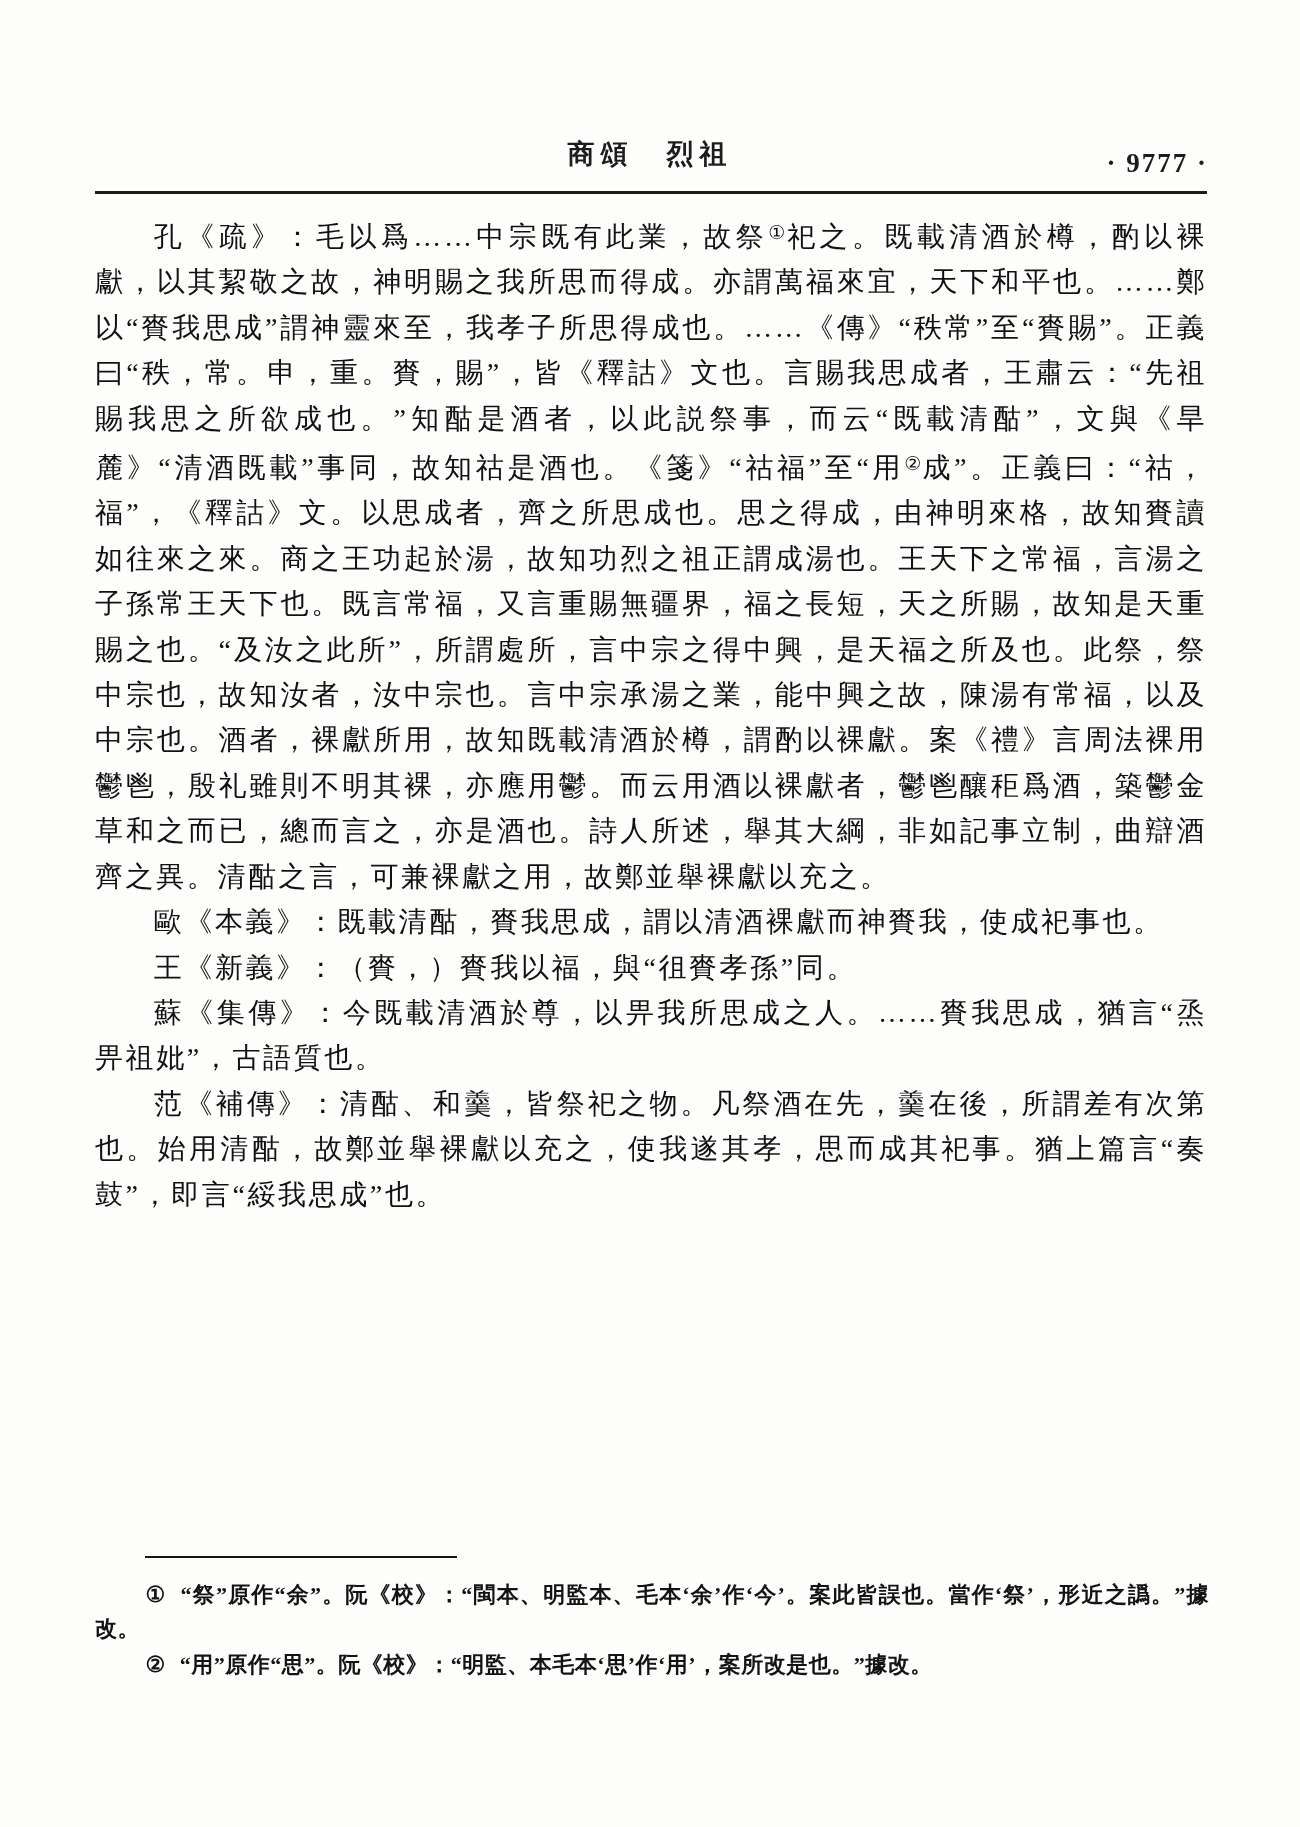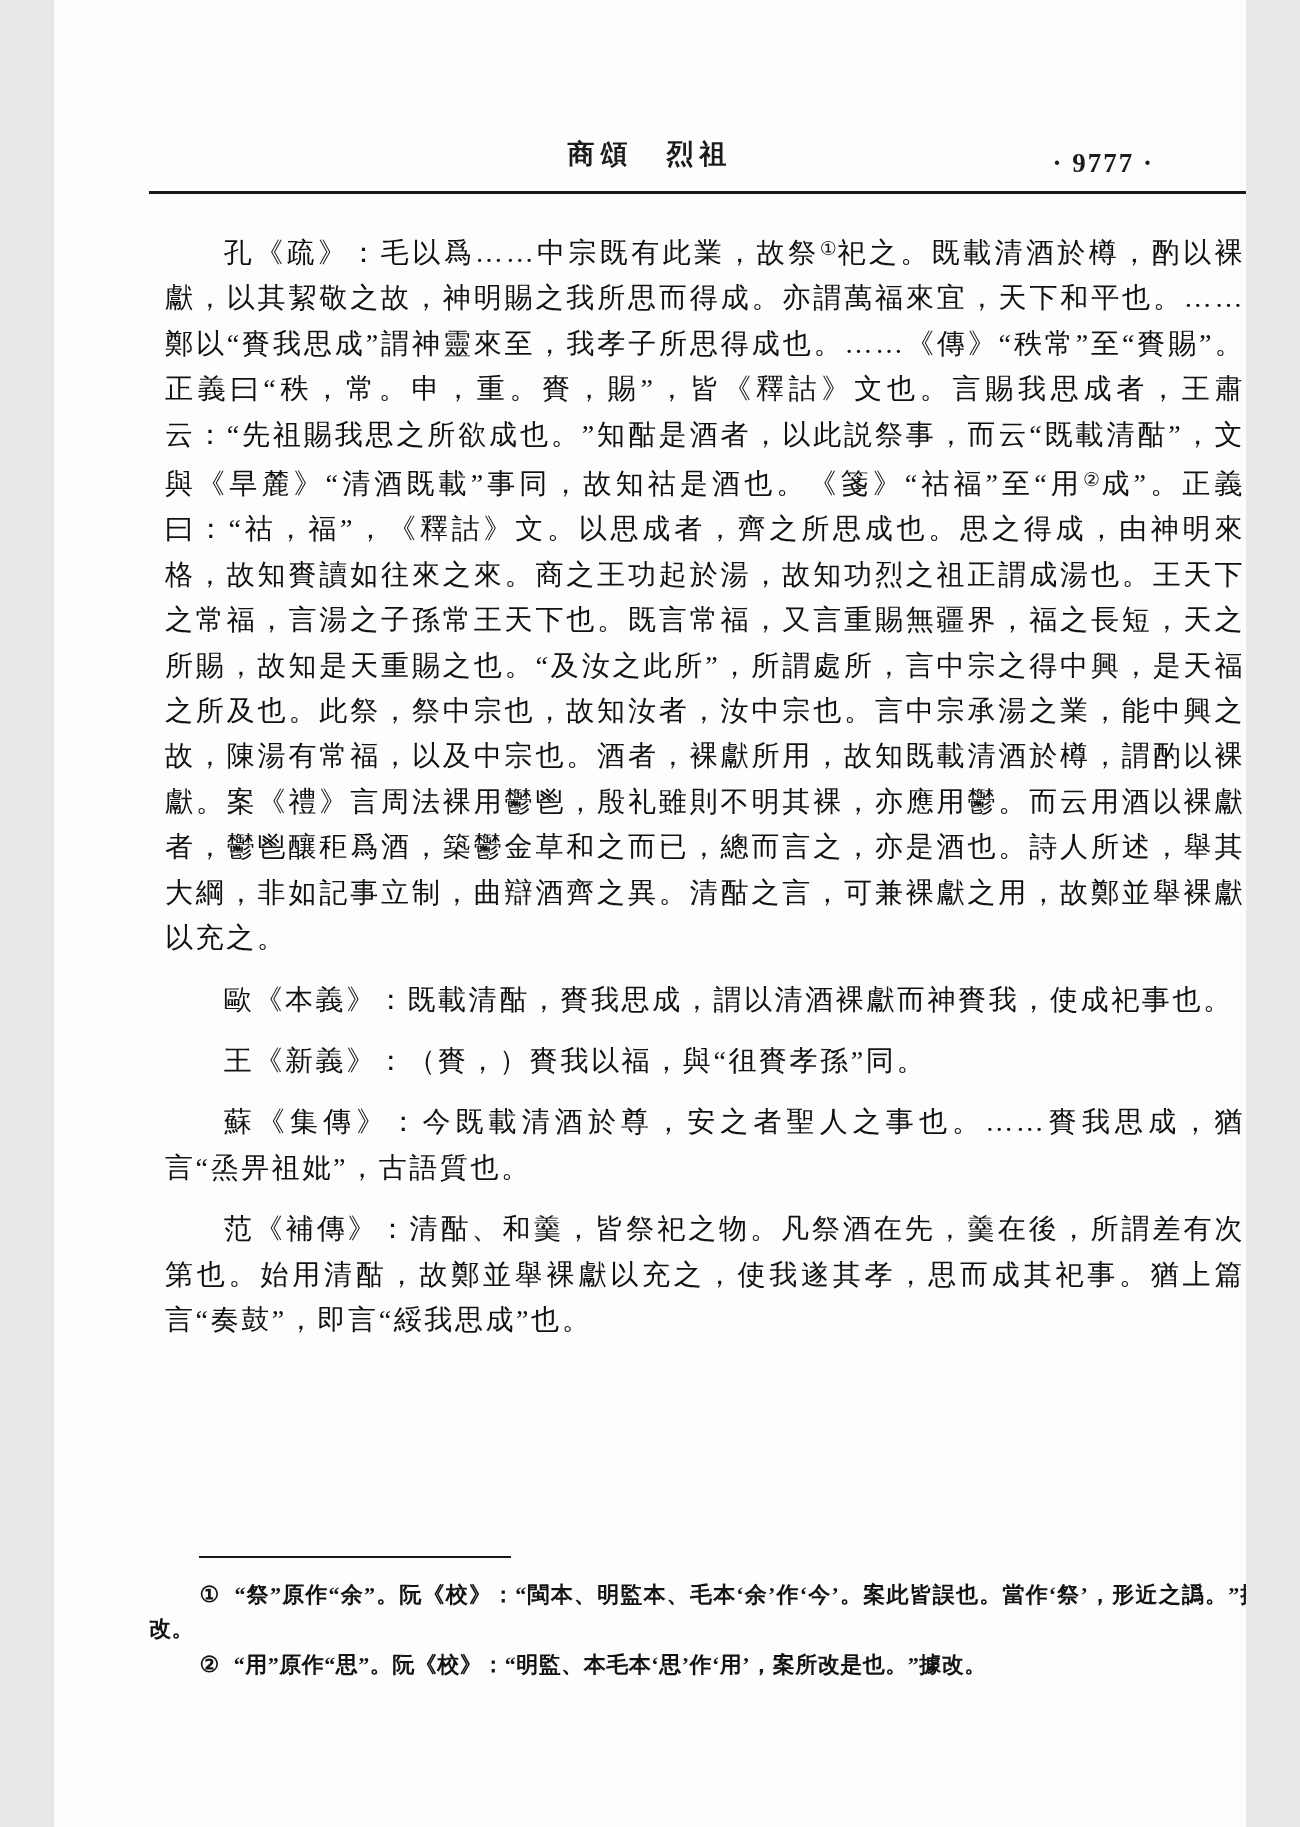--- a/index.html
+++ b/index.html
@@ -1,18 +1,18 @@
 <!DOCTYPE html>
 <html><head>
 <meta charset="utf-8">
 <style>
   html,body{margin:0;padding:0;background:#e8e8e8;}
   .page{
     position:relative;
-    width:1192px;height:1827px;
+    width:1300px;height:1827px;
     margin:0 auto;
     background:#fdfdfc;
     color:#141414;
     font-family:"Liberation Serif","DejaVu Serif",serif;
     overflow:hidden;
   }
   .header-title{
     position:absolute;top:136px;left:0;width:100%;
     text-align:center;
     font-size:27px;
@@ -36,21 +36,21 @@
     position:absolute;top:210px;left:95px;
     width:1112px;
     font-size:28px;
     line-height:45.4px;
     letter-spacing:2.6px;
     text-align:justify;
     text-justify:inter-ideograph;
     word-break:break-all;
     color:#111;
   }
-  .body-text p{margin:16px;text-indent:2.1em;}
+  .body-text p{margin:0;text-indent:2.1em;}
   .supnote{
     font-size:19px;
     vertical-align:7px;
     letter-spacing:0;
   }
   .footnote-rule{
     position:absolute;top:1556px;left:145px;
     width:312px;height:2px;
     background:#161616;
   }
@@ -81,21 +81,21 @@
   <div class="header-rule"></div>
 
   <div class="body-text">
 
     <p><span>孔《疏》：毛以爲……中宗既有此業，故祭</span><span class="supnote">①</span><span>祀之。既載清酒於樽，酌以裸獻，以其絜敬之故，神明賜之我所思而得成。亦謂萬福來宜，天下和平也。……鄭以“賚我思成”謂神靈來至，我孝子所思得成也。……《傳》“秩常”至“賚賜”。正義曰“秩，常。申，重。賚，賜”，皆《釋詁》文也。言賜我思成者，王肅云：“先祖賜我思之所欲成也。”知酤是酒者，以此説祭事，而云“既載清酤”，文與《旱麓》“清酒既載”事同，故知祜是酒也。《箋》“祜福”至“用</span><span class="supnote">②</span><span>成”。正義曰：“祜，福”，《釋詁》文。以思成者，齊之所思成也。思之得成，由神明來格，故知賚讀如往來之來。商之王功起於湯，故知功烈之祖正謂成湯也。王天下之常福，言湯之子孫常王天下也。既言常福，又言重賜無疆界，福之長短，天之所賜，故知是天重賜之也。“及汝之此所”，所謂處所，言中宗之得中興，是天福之所及也。此祭，祭中宗也，故知汝者，汝中宗也。言中宗承湯之業，能中興之故，陳湯有常福，以及中宗也。酒者，裸獻所用，故知既載清酒於樽，謂酌以裸獻。案《禮》言周法裸用鬱鬯，殷礼雖則不明其裸，亦應用鬱。而云用酒以裸獻者，鬱鬯釀秬爲酒，築鬱金草和之而已，總而言之，亦是酒也。詩人所述，舉其大綱，非如記事立制，曲辯酒齊之異。清酤之言，可兼裸獻之用，故鄭並舉裸獻以充之。</span></p>
 
     <p>歐《本義》：既載清酤，賚我思成，謂以清酒裸獻而神賚我，使成祀事也。</p>
 
     <p>王《新義》：（賚，）賚我以福，與“徂賚孝孫”同。</p>
 
-    <p>蘇《集傳》：今既載清酒於尊，安之者聖人之事也。……賚我思成，猶言“烝畀祖妣”，古語質也。</p>
+    <p>蘇《集傳》：今既載清酒於尊，以畀我所思成之人。……賚我思成，猶言“烝畀祖妣”，古語質也。</p>
 
     <p>范《補傳》：清酤、和羹，皆祭祀之物。凡祭酒在先，羹在後，所謂差有次第也。始用清酤，故鄭並舉裸獻以充之，使我遂其孝，思而成其祀事。猶上篇言“奏鼓”，即言“綏我思成”也。</p>
 
 
   </div>
 
   <div class="footnote-rule"></div>
 
   <div class="footnotes">
 

